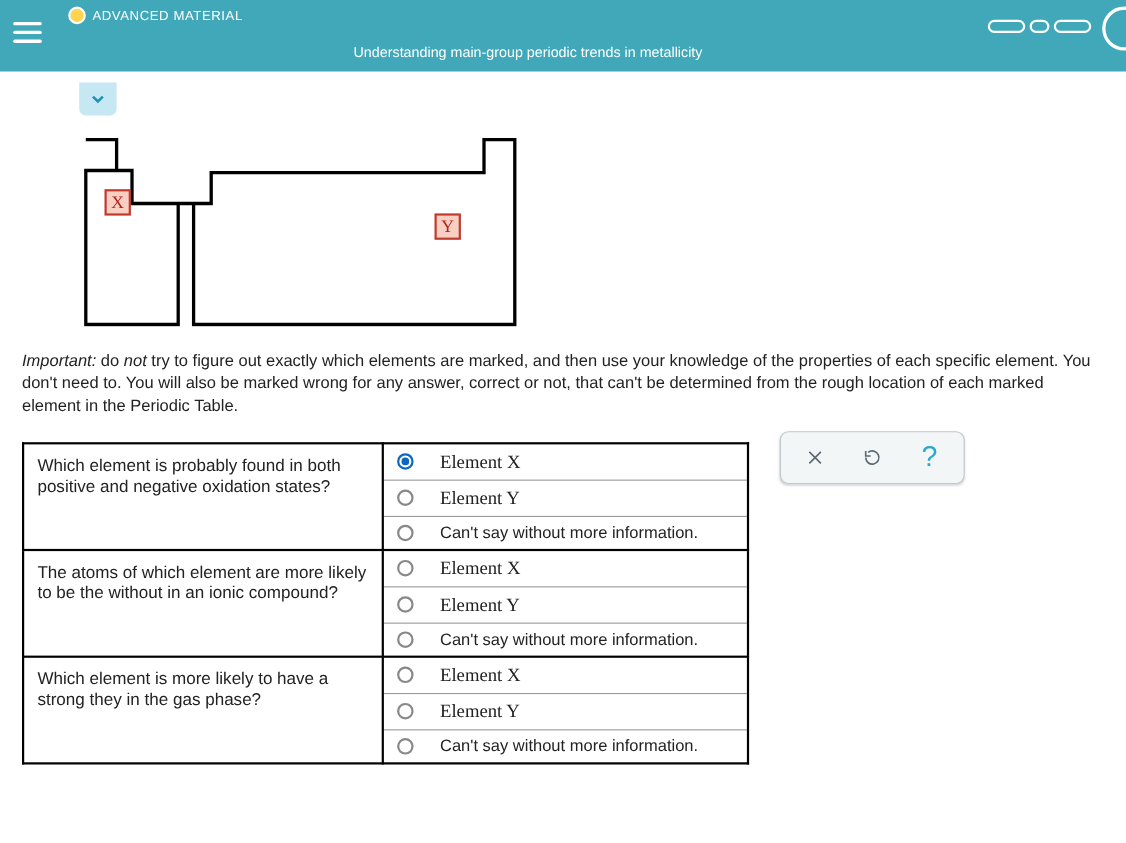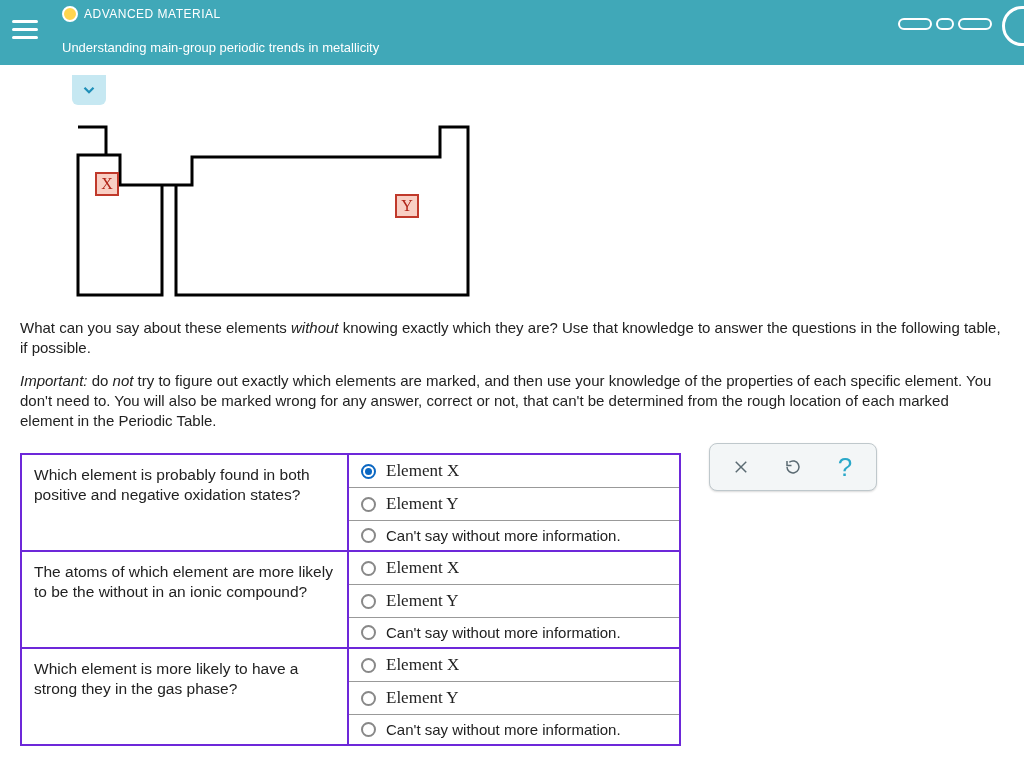--- a/index.html
+++ b/index.html
@@ -9,20 +9,21 @@
     font-size: 15px;
     color: #222;
     background: #fff;
   }
   .header {
     background: #40a8b8;
     color: #fff;
     padding: 6px 12px 10px 12px;
     display: flex;
     align-items: flex-start;
+    text-align: center;
   }
   .hamburger {
     width: 30px; height: 30px;
     display: flex; flex-direction: column; justify-content: center; gap: 5px;
     margin-right: 20px; margin-top: 8px; cursor: pointer;
   }
   .hamburger span { display: block; height: 3px; background: #fff; width: 26px; border-radius: 2px;}
   .header-text { flex: 1; }
   .adv-row { display: flex; align-items: center; gap: 6px; font-size: 12px; letter-spacing: .5px;}
   .adv-dot { width: 12px; height: 12px; border-radius: 50%; background: #ffd54f; border: 2px solid #fff; box-sizing: content-box;}
@@ -34,25 +35,25 @@
   .content { padding: 10px 20px 20px 20px; }
   .chevron-box {
     width: 34px; height: 30px; background: #c6e8f2; border-radius: 0 0 6px 6px;
     display: flex; align-items: center; justify-content: center; margin-left: 52px; margin-bottom: 12px;
     cursor: pointer;
   }
   .intro, .para { line-height: 1.35; margin: 6px 0 12px 0;}
   .italic { font-style: italic; }
   .ptable { margin: 10px 0 18px 48px; }
   .qtable { border-collapse: collapse; margin-top: 10px; }
-  .qtable td { border: 2px solid #6d28d9; padding: 0; vertical-align: top;}
+  .qtable td { border: 2px solid #000000; padding: 0; vertical-align: top;}
   .qcell { padding: 10px 12px; width: 325px; font-size: 15.5px; line-height: 1.25;}
   .optrow { border-top: 1px solid #999; }
   .optrow:first-child { border-top: none; }
-  .opt { display: flex; align-items: center; gap: 10px; padding: 6px 12px; width: 330px;}
+  .opt { display: flex; align-items: center; gap: 24px; padding: 6px 12px; width: 330px;}
   .radio {
     width: 15px; height: 15px; border: 2px solid #888; border-radius: 50%; display: inline-block; flex: 0 0 15px;
   }
   .radio.selected { border-color: #0b67c2; position: relative;}
   .radio.selected::after {
     content: ""; position: absolute; inset: 2px; border-radius: 50%; background: #0b67c2;
   }
   .serif { font-family: "Times New Roman", Times, serif; font-size: 17px;}
   .toolbox {
     display: inline-flex; gap: 30px; border: 1px solid #bfc8cc; background: #f3f6f7;
@@ -101,23 +102,20 @@
                M52 66 h-14 v112 h56 v-110 h2 v110 h290 v-110 h-268 v-28 h268 v-28 h28 v28 h-28" fill="none"></path>
 
       <polyline points="10,10 38,10 38,38 10,38 10,178 94,178 94,68 108,68 108,178 400,178 400,10 372,10 372,40 124,40 124,68 52,68 52,38 10,38" fill="none" stroke="#000" stroke-width="3"></polyline>
       <rect x="28" y="56" width="22" height="22" fill="#f9cfc4" stroke="#c0392b" stroke-width="2"></rect>
       <text x="39" y="72" text-anchor="middle" font-family="Times New Roman" font-size="16" fill="#b02418">X</text>
       <rect x="328" y="78" width="22" height="22" fill="#f9cfc4" stroke="#c0392b" stroke-width="2"></rect>
       <text x="339" y="94" text-anchor="middle" font-family="Times New Roman" font-size="16" fill="#b02418">Y</text>
     </svg>
   </div>
 
-  <div class="para">
-    <span>What can you say about these elements </span><span class="italic">without</span><span> knowing exactly which they are? Use that knowledge to answer the questions in the following table, if possible.</span>
-  </div>
 
   <div class="para">
     <span class="italic">Important:</span><span> do </span><span class="italic">not</span><span> try to figure out exactly which elements are marked, and then use your knowledge of the properties of each specific element. You don't need to. You will also be marked wrong for any answer, correct or not, that can't be determined from the rough location of each marked element in the Periodic Table.</span>
   </div>
 
   <div class="row-top">
     <table class="qtable">
       <tbody id="qtbody">
           <tr>
             <td>

